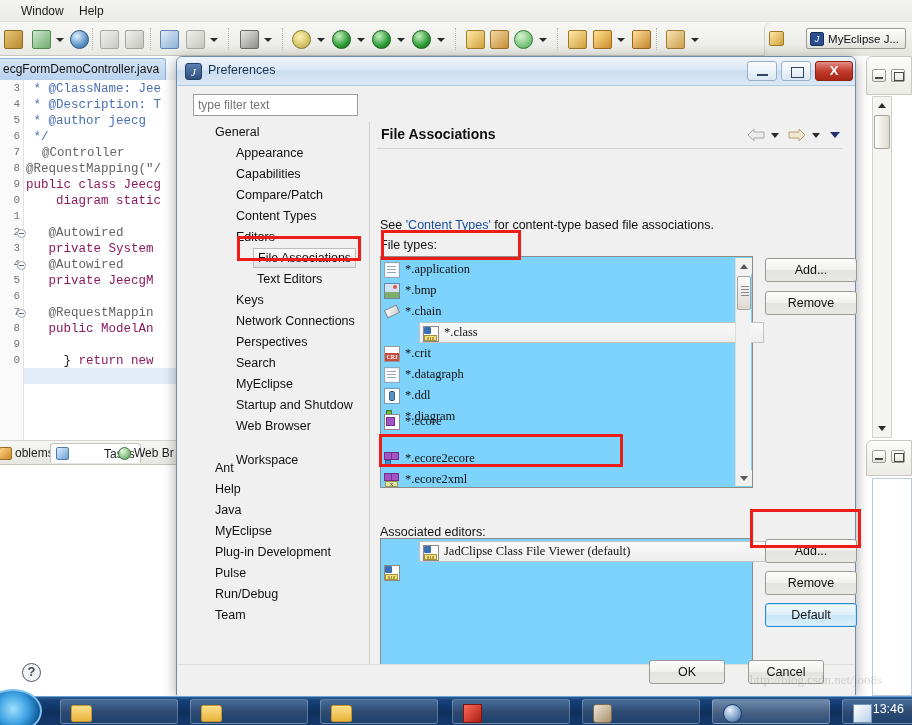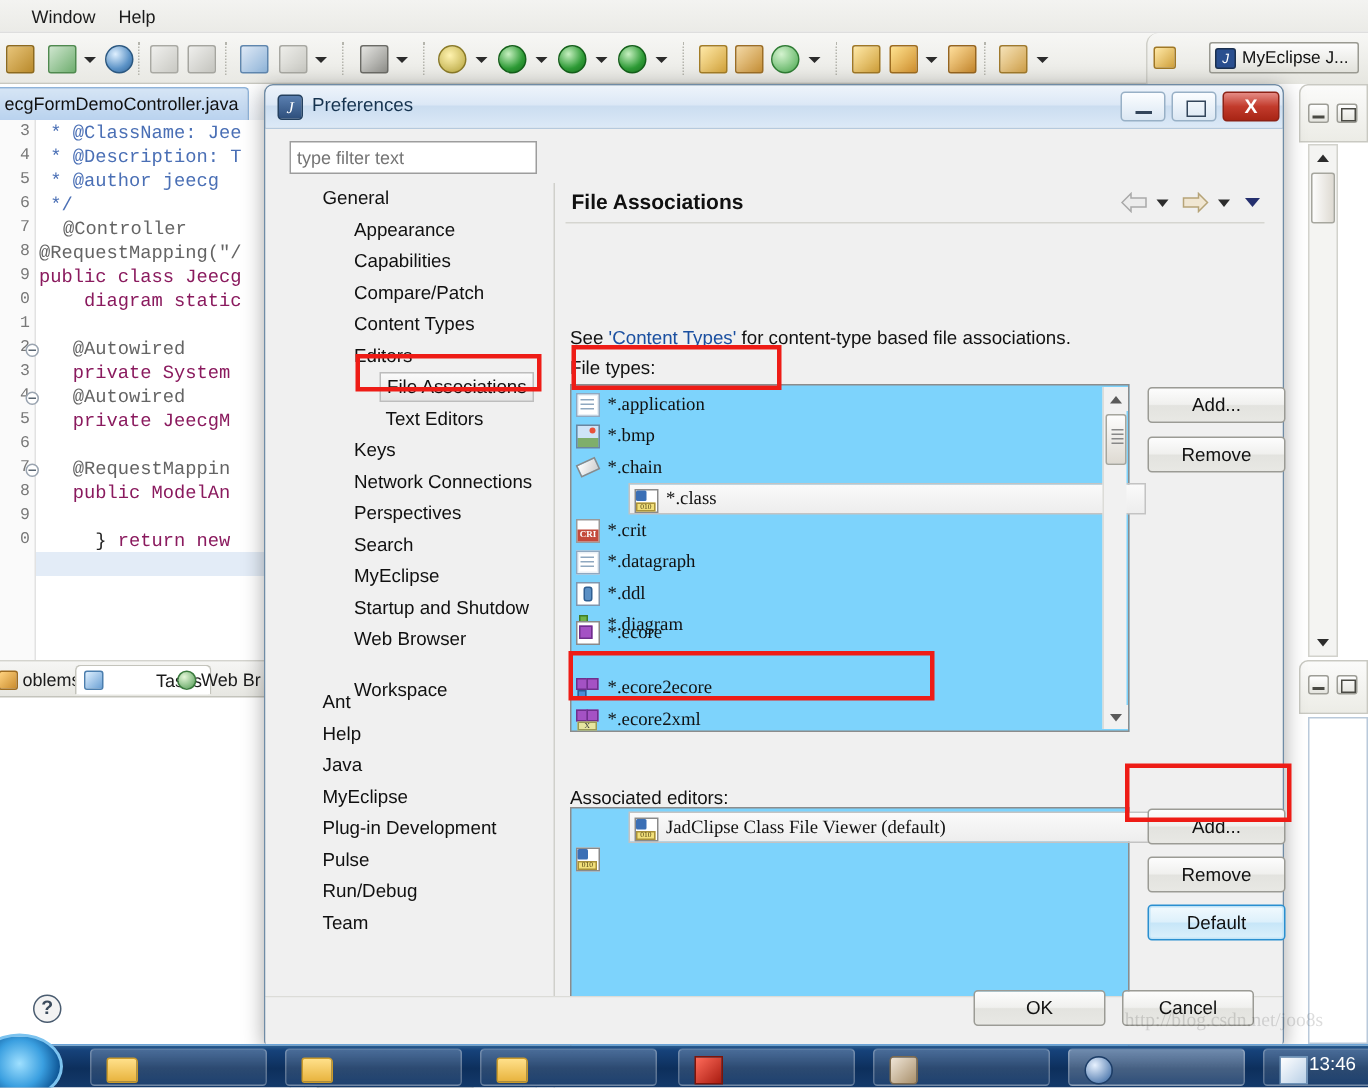--- a/index.html
+++ b/index.html
@@ -311,21 +311,21 @@
     background:#f0f0f0; border-top:1px solid #dcdcd8;
     border-radius:0 0 2px 2px;
   }
   .help-ico {
     position:absolute; left:22px; top:663px; width:19px; height:19px;
     border:1.6px solid #4a5c70; border-radius:50%;
     color:#3b4b5c; font-size:13px; font-weight:bold; text-align:center; line-height:16px;
     background:#f3f3f3;
   }
   .fbtn {
-    position:absolute; top:660px; width:88px; height:24px;
+    position:absolute; top:660px; width:76px; height:24px;
     background:linear-gradient(to bottom,#fdfdfd 0%,#f0f0ee 48%,#e3e3df 52%,#e8e8e4 100%);
     border:1px solid #9b9b95; border-radius:3px;
     font-size:12.5px; color:#111; text-align:center; line-height:22px;
   }
 
   
   .redbox {
     position:absolute; border:3px solid #ee1c16; background:transparent;
     pointer-events:none;
   }

